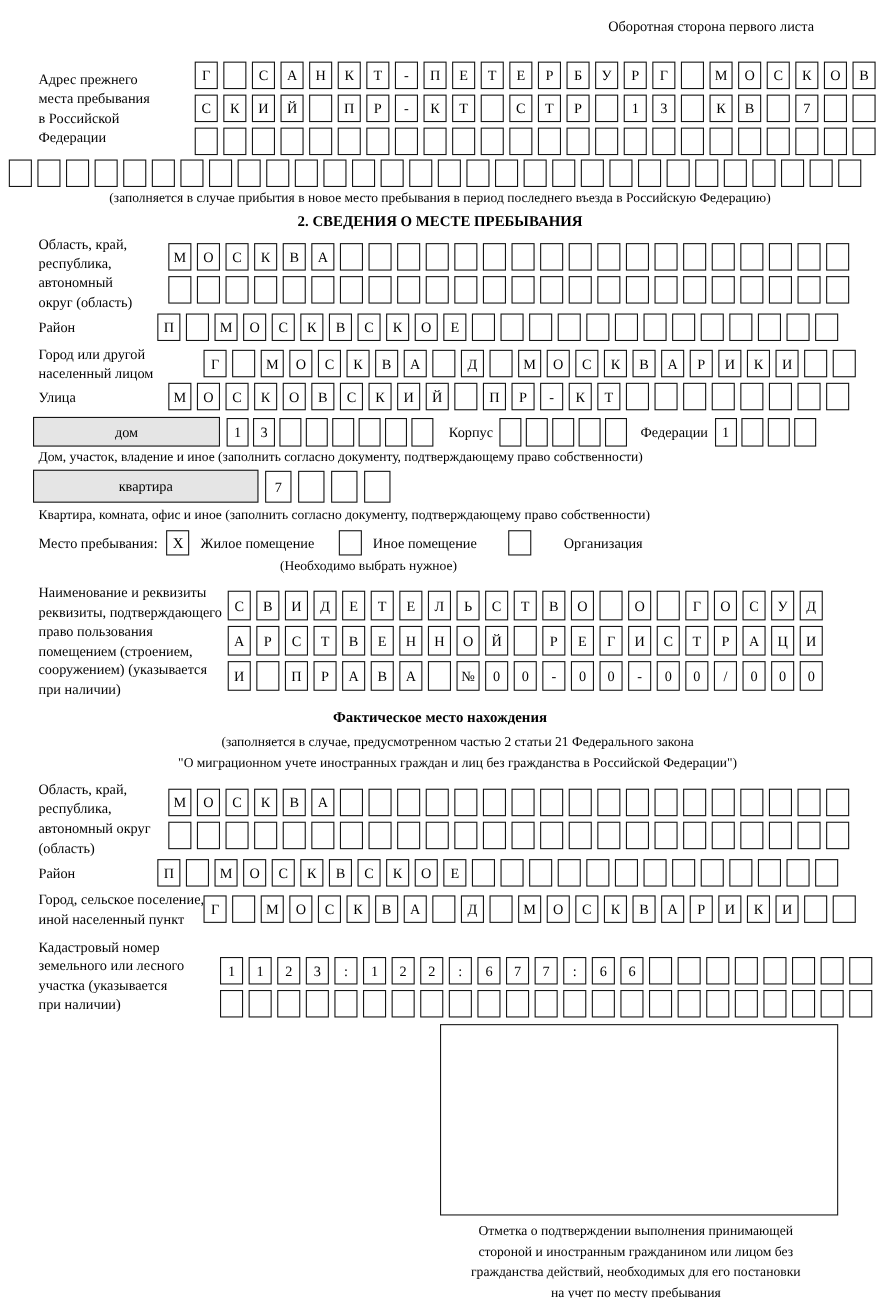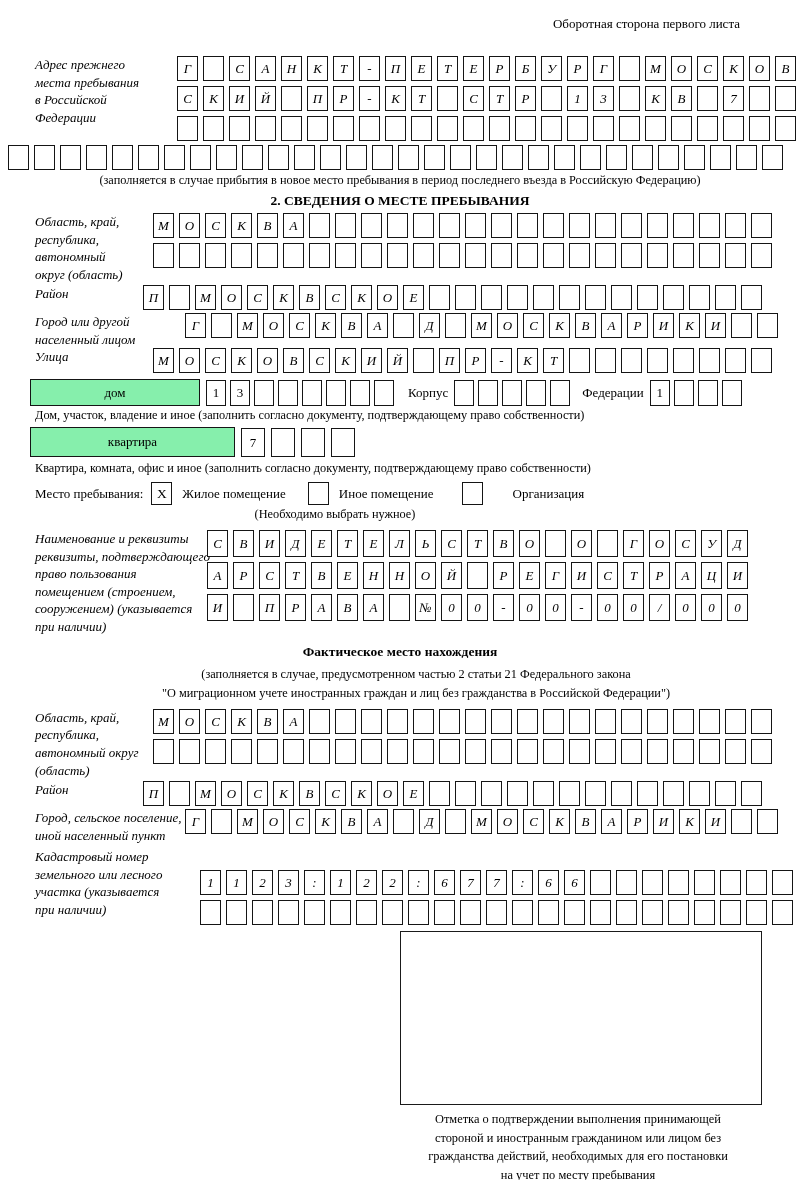--- a/index.html
+++ b/index.html
@@ -2,38 +2,38 @@
 <html><head>
 <meta charset="utf-8">
 <style>
   html,body{margin:0;padding:0;}
   body{
     width:800px;height:1180px;background:#ffffff;color:#000;
     font-family:"Liberation Serif","DejaVu Serif",serif;font-size:13px;
     overflow:hidden;
   }
   .side-note{margin:16px 60px 0 0;text-align:right;font-size:13px;}
-  .row{display:flex;align-items:flex-start;font-style:italic;}
+  .row{display:flex;align-items:center;}
   .lab{flex:0 0 auto;line-height:1.35;font-size:13px;}
   .lab div{white-space:nowrap;}
   .cells{display:flex;gap:5px;}
   .cellstack{display:flex;flex-direction:column;gap:5px;}
   .cell{
     box-sizing:border-box;flex:0 0 auto;width:21px;height:25px;
     border:1.6px solid #151515;display:flex;align-items:center;justify-content:center;
     font-size:13px;line-height:1;background:#fff;
   }
   .doc-cells .cell{height:27px;}
   .house-cells .cell,.korpus-cells .cell,.stroenie-cells .cell{width:20px;height:26px;}
   .house-cells,.korpus-cells,.stroenie-cells{gap:4px;}
   .apt-cells .cell{width:24px;height:29px;}
   .apt-cells{gap:6px;}
   .fieldbox{
     box-sizing:border-box;border:1.6px solid #151515;display:flex;
-    align-items:center;justify-content:center;background:#86efac;font-size:13px;
+    align-items:center;justify-content:center;background:#e5e5e5;font-size:13px;
   }
   .house-field{width:170px;height:27px;}
   .apt-field{width:205px;height:30px;}
   .chk{
     box-sizing:border-box;width:21px;height:23px;border:1.6px solid #151515;
     display:flex;align-items:center;justify-content:center;font-size:13.5px;background:#fff;
   }
   .caption{font-size:12.3px;}
   .caption-center{text-align:center;}
   .heading{font-weight:bold;font-size:13.5px;text-align:center;}

